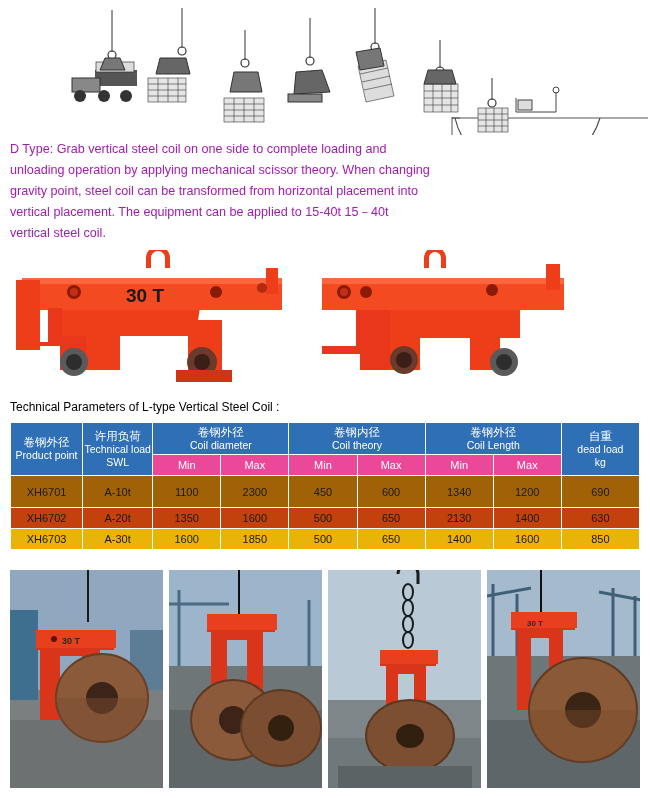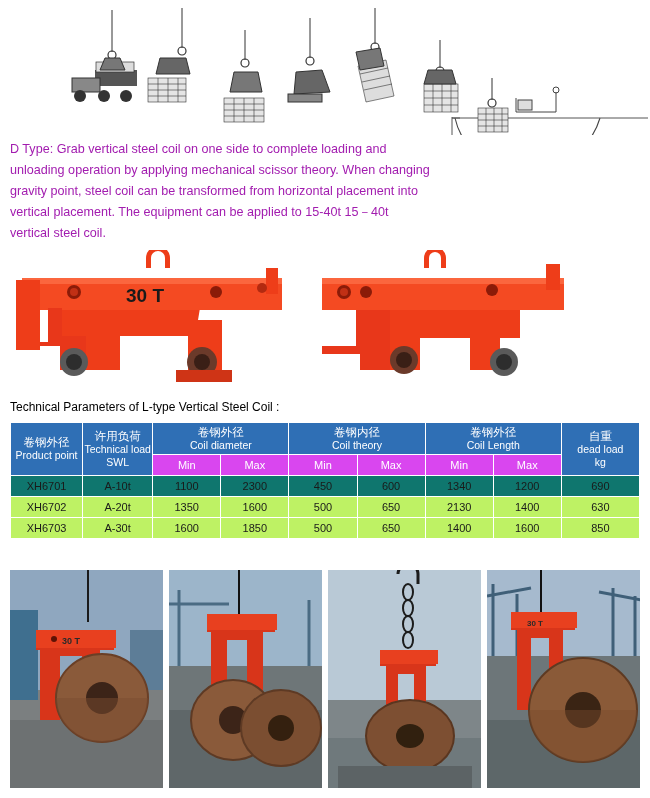--- a/index.html
+++ b/index.html
@@ -68,28 +68,28 @@
   .hdr-main {
     background: #2f6fb5;
     color: #ffffff;
     height: 32px;
     font-size: 11px;
     line-height: 13px;
   }
   .hdr-main .cn { display: block; font-size: 11.5px; }
   .hdr-main .en { display: block; font-size: 10.5px; }
   .hdr-sub {
-    background: #d946ef;
+    background: #ec4899;
     color: #ffffff;
     height: 21px;
     font-size: 11px;
   }
-  .row-a td { background: #0f766e; color: #1a1a1a; height: 21px; }
-  .row-b td { background: #bef264; color: #1a1a1a; height: 21px; }
-  .row-c td { background: #bef264; color: #1a1a1a; height: 21px; }
+  .row-a td { background: #a16207; color: #1a1a1a; height: 32px; }
+  .row-b td { background: #c2410c; color: #1a1a1a; height: 21px; }
+  .row-c td { background: #eab308; color: #1a1a1a; height: 21px; }
 
   
   .photos {
     position: absolute;
     left: 10px;
     top: 570px;
     width: 630px;
     height: 218px;
     display: flex;
     gap: 6px;

